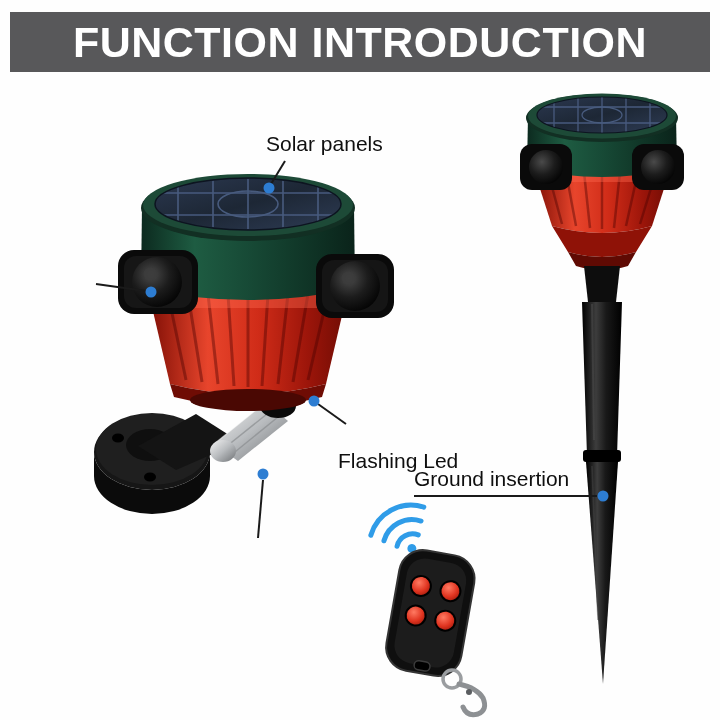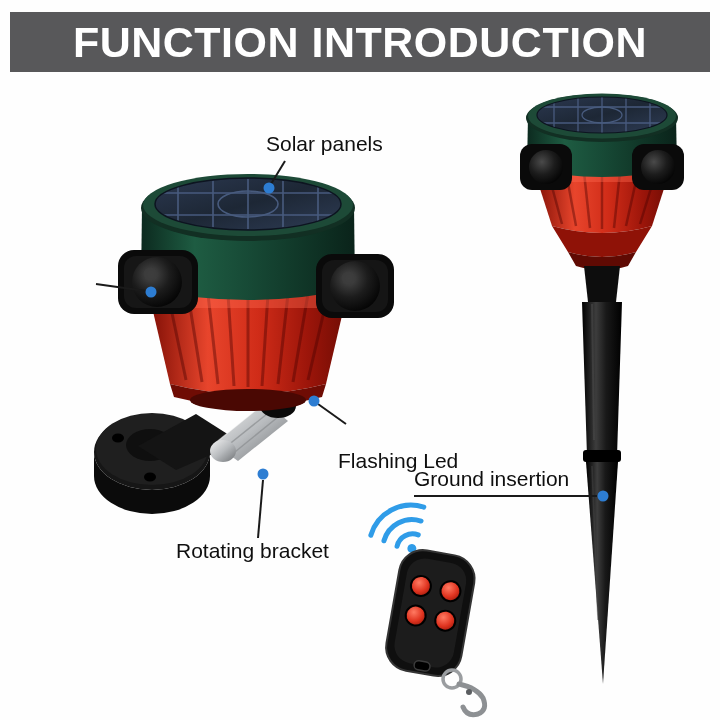--- a/index.html
+++ b/index.html
@@ -232,15 +232,14 @@
       <circle cx="151" cy="292" r="5.5"></circle>
       <circle cx="314" cy="401" r="5.5"></circle>
       <circle cx="603" cy="496" r="5.5"></circle>
       <circle cx="263" cy="474" r="5.5"></circle>
     </g>
   </svg>
 
   <div class="callout-label label-solar">Solar panels</div>
   <div class="callout-label label-led">Flashing Led</div>
   <div class="callout-label label-ground">Ground insertion</div>
-  <div class="callout-label label-bracket">Rotating bracket</div>
 
 </div>
 
 </body></html>

